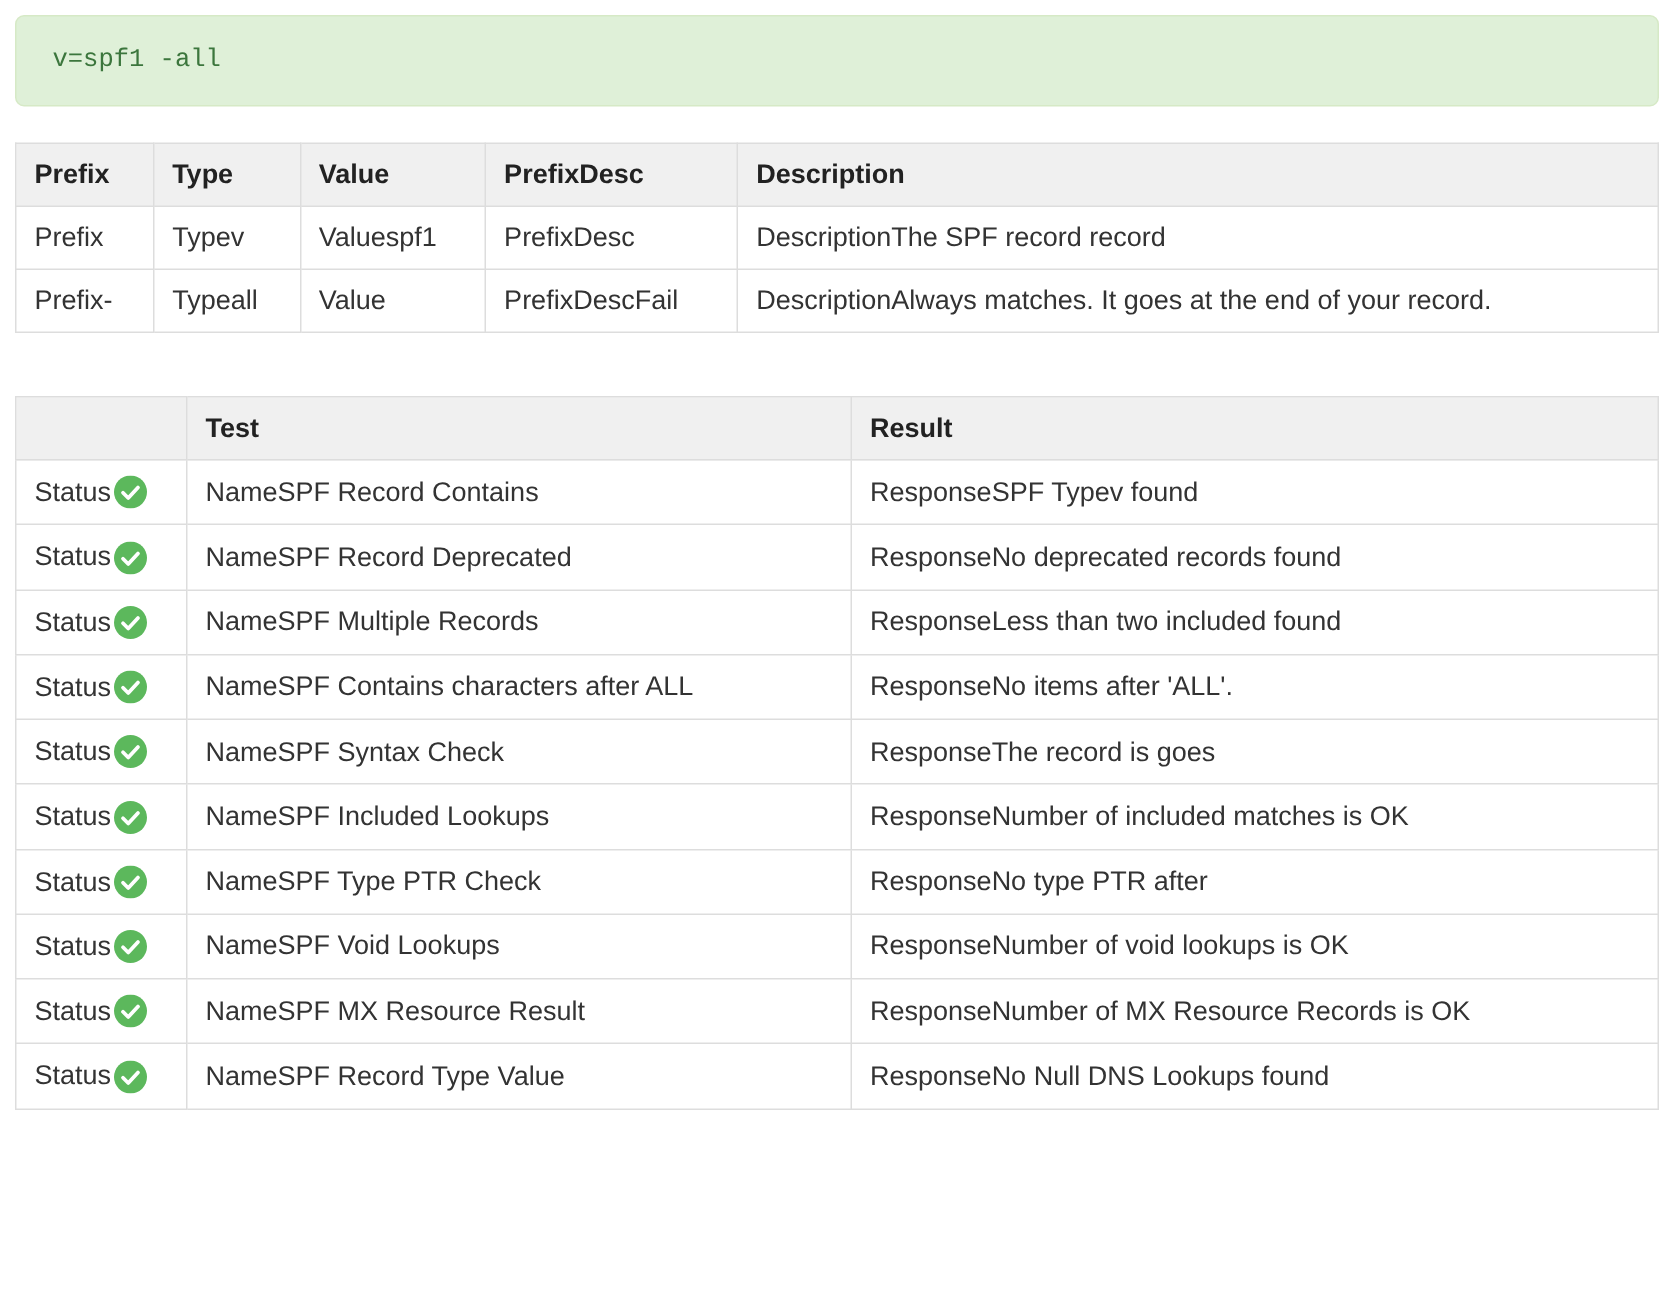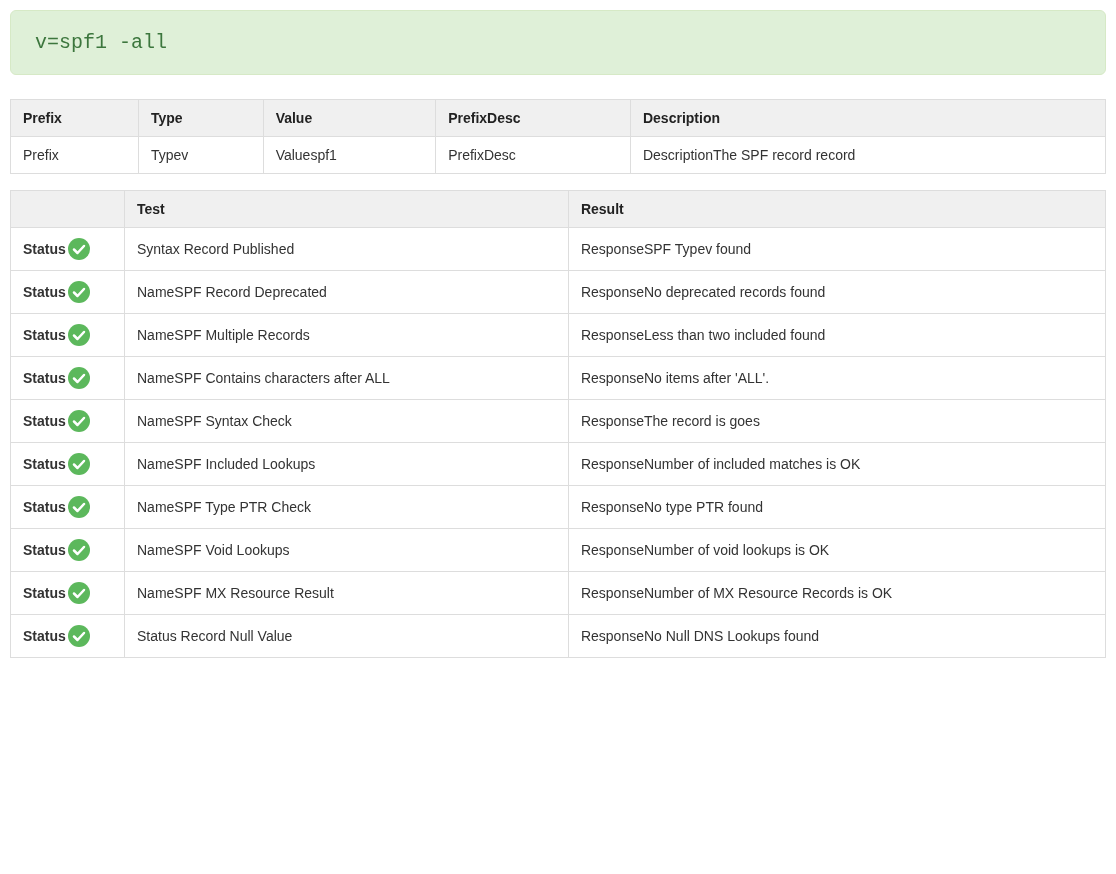--- a/index.html
+++ b/index.html
@@ -15,48 +15,47 @@
       width: 1116px;
     }
     .spf-record-box {
       background-color: #dff0d8;
       border: 1px solid #d6e9c6;
       border-radius: 6px;
       padding: 20px 24px;
       margin-bottom: 24px;
       font-family: "SFMono-Regular", Consolas, "Liberation Mono", Menlo, monospace;
       color: #3c763d;
-      font-size: 20px;
+      font-size: 17px;
     }
     table {
       width: 100%;
       border-collapse: collapse;
-      margin-bottom: 16px;
-      font-size: 14px;
+      margin-bottom: 42px;
+      font-size: 18px;
     }
     thead th {
       background-color: #f0f0f0;
       text-align: left;
       padding: 10px 12px;
       font-weight: 700;
       border: 1px solid #ddd;
       color: #222;
     }
     tbody td {
       padding: 10px 12px;
       border: 1px solid #ddd;
       vertical-align: middle;
       color: #333;
     }
     .table2 thead th:first-child {
       width: 114px;
     }
     .status-cell {
       white-space: nowrap;
-      font-weight: bold;
     }
     .status-label {
       vertical-align: middle;
     }
     .check-icon {
       display: inline-block;
       width: 22px;
       height: 22px;
       vertical-align: middle;
       margin-left: 2px;
@@ -83,40 +82,47 @@
     </tr>
   </thead>
   <tbody>
     <tr>
       <td>Prefix</td>
       <td>Typev</td>
       <td>Valuespf1</td>
       <td>PrefixDesc</td>
       <td>DescriptionThe SPF record record</td>
     </tr>
+    <tr>
+      <td>Prefix-</td>
+      <td>Typeall</td>
+      <td>Value</td>
+      <td>PrefixDescFail</td>
+      <td>DescriptionAlways matches. It goes at the end of your record.</td>
+    </tr>
   </tbody>
 </table>
 
 <table class="table2">
   <thead>
     <tr>
       <th></th>
       <th>Test</th>
       <th>Result</th>
     </tr>
   </thead>
   <tbody>
     <tr>
       <td class="status-cell">
         <span class="status-label">Status</span><span class="check-icon"><svg width="22" height="22" viewBox="0 0 22 22">
               <circle cx="11" cy="11" r="11" fill="#5cb85c"></circle>
               <path d="M6 11.5 L9.5 15 L16 8" stroke="#fff" stroke-width="2.5" fill="none" stroke-linecap="round" stroke-linejoin="round"></path>
             </svg></span>
       </td>
-      <td>Syntax Record Published</td>
+      <td>NameSPF Record Contains</td>
       <td>ResponseSPF Typev found</td>
     </tr>
     <tr>
       <td class="status-cell">
         <span class="status-label">Status</span><span class="check-icon"><svg width="22" height="22" viewBox="0 0 22 22">
               <circle cx="11" cy="11" r="11" fill="#5cb85c"></circle>
               <path d="M6 11.5 L9.5 15 L16 8" stroke="#fff" stroke-width="2.5" fill="none" stroke-linecap="round" stroke-linejoin="round"></path>
             </svg></span>
       </td>
       <td>NameSPF Record Deprecated</td>
@@ -163,21 +169,21 @@
       <td>ResponseNumber of included matches is OK</td>
     </tr>
     <tr>
       <td class="status-cell">
         <span class="status-label">Status</span><span class="check-icon"><svg width="22" height="22" viewBox="0 0 22 22">
               <circle cx="11" cy="11" r="11" fill="#5cb85c"></circle>
               <path d="M6 11.5 L9.5 15 L16 8" stroke="#fff" stroke-width="2.5" fill="none" stroke-linecap="round" stroke-linejoin="round"></path>
             </svg></span>
       </td>
       <td>NameSPF Type PTR Check</td>
-      <td>ResponseNo type PTR found</td>
+      <td>ResponseNo type PTR after</td>
     </tr>
     <tr>
       <td class="status-cell">
         <span class="status-label">Status</span><span class="check-icon"><svg width="22" height="22" viewBox="0 0 22 22">
               <circle cx="11" cy="11" r="11" fill="#5cb85c"></circle>
               <path d="M6 11.5 L9.5 15 L16 8" stroke="#fff" stroke-width="2.5" fill="none" stroke-linecap="round" stroke-linejoin="round"></path>
             </svg></span>
       </td>
       <td>NameSPF Void Lookups</td>
       <td>ResponseNumber of void lookups is OK</td>
@@ -192,17 +198,17 @@
       <td>NameSPF MX Resource Result</td>
       <td>ResponseNumber of MX Resource Records is OK</td>
     </tr>
     <tr>
       <td class="status-cell">
         <span class="status-label">Status</span><span class="check-icon"><svg width="22" height="22" viewBox="0 0 22 22">
               <circle cx="11" cy="11" r="11" fill="#5cb85c"></circle>
               <path d="M6 11.5 L9.5 15 L16 8" stroke="#fff" stroke-width="2.5" fill="none" stroke-linecap="round" stroke-linejoin="round"></path>
             </svg></span>
       </td>
-      <td>Status Record Null Value</td>
+      <td>NameSPF Record Type Value</td>
       <td>ResponseNo Null DNS Lookups found</td>
     </tr>
   </tbody>
 </table>
 
 </body></html>

